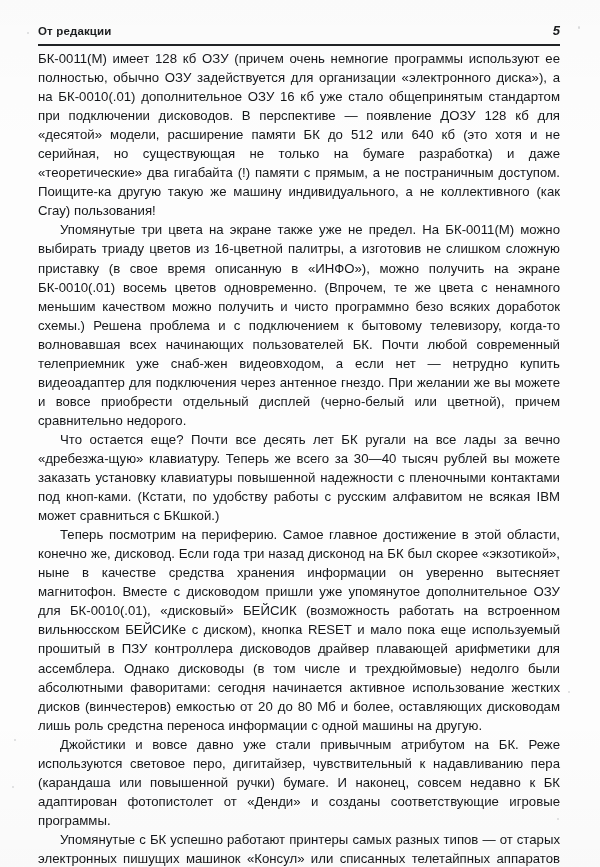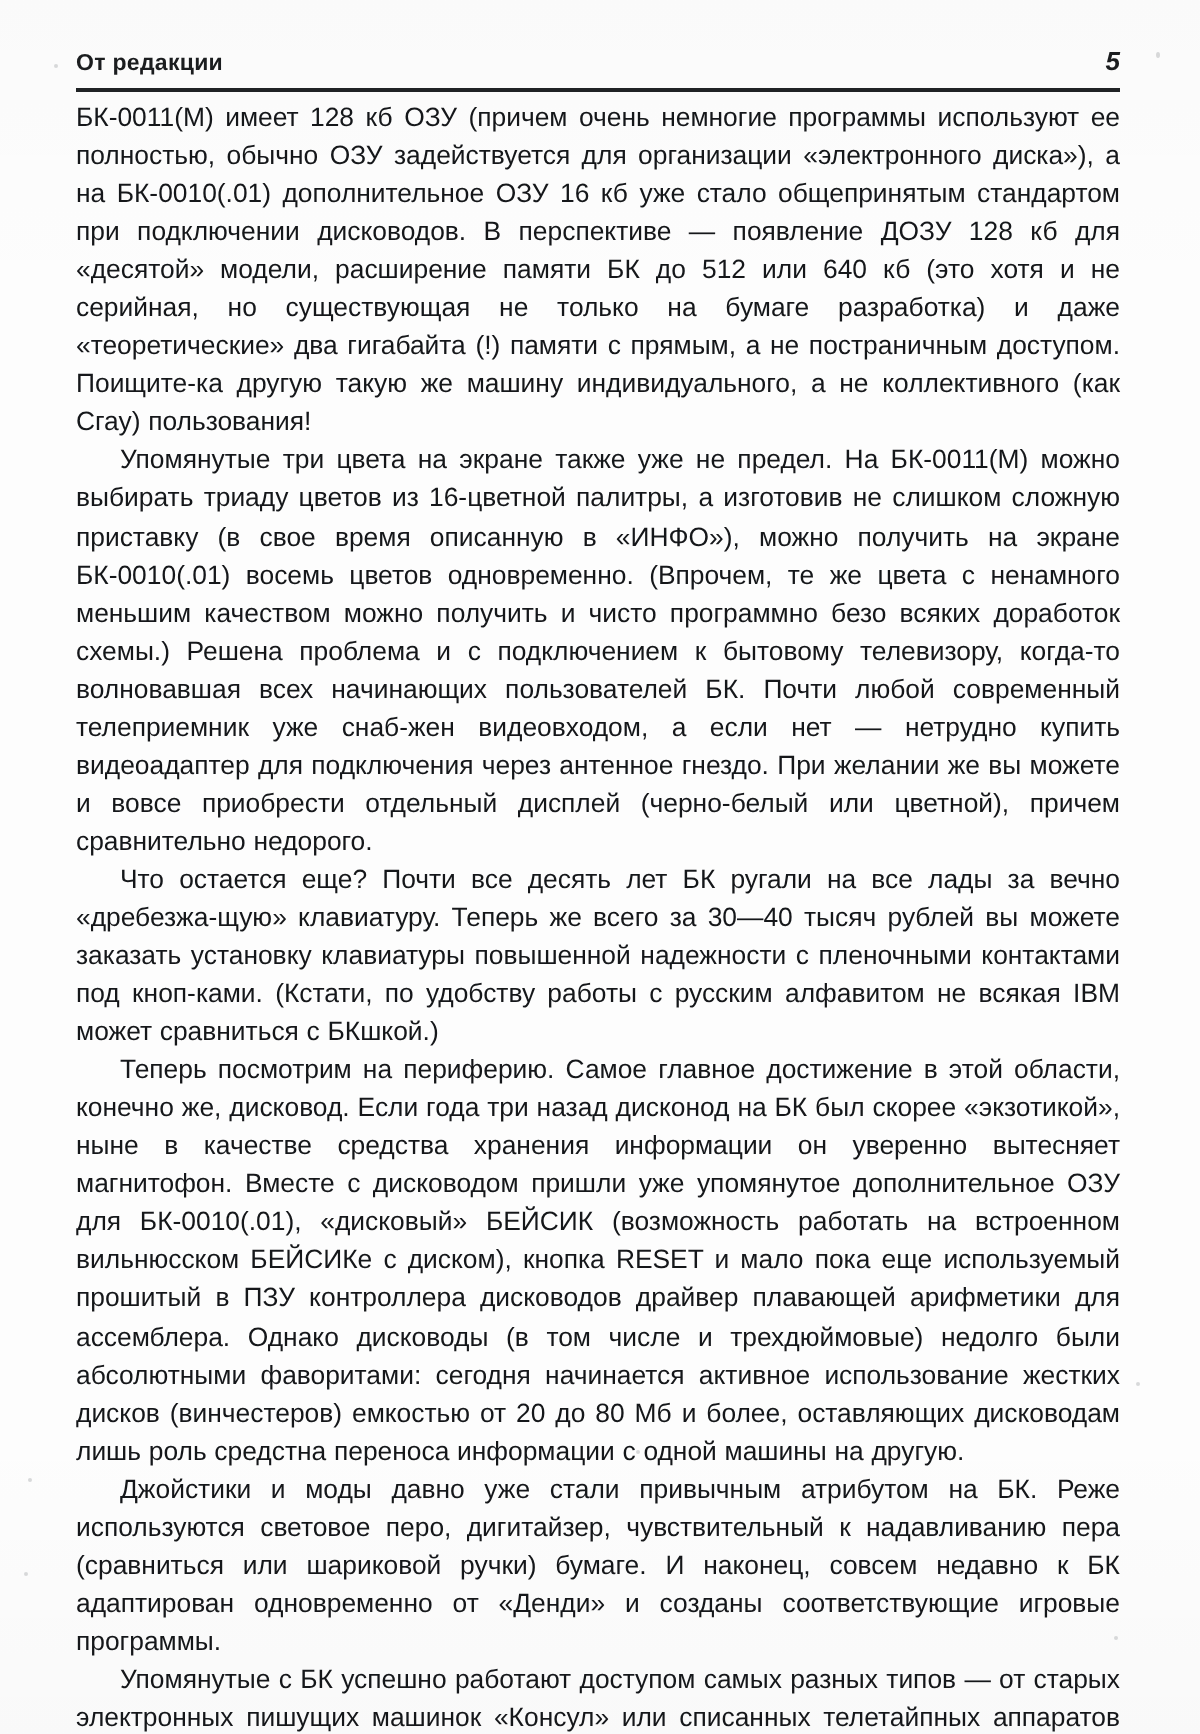--- a/index.html
+++ b/index.html
@@ -110,17 +110,17 @@
     <span class="folio">5</span>
   </div>
 
   <div class="head-rule"></div>
 
   <div class="body-col">
       <p class="para no-indent"><span>БК-0011(М) имеет 128 кб ОЗУ (причем очень немногие программы используют ее полностью, обычно ОЗУ задействуется для организации «электронного диска»), а на БК-0010(.01) дополнительное ОЗУ 16 кб уже стало общепринятым стандартом при подключении дисководов. В перспективе — появление ДОЗУ 128 кб для «десятой» модели, расширение памяти БК до 512 или 640 кб (это хотя и не серийная, но существующая не только на бумаге разработка) и даже «теоретические» два гигабайта (!) памяти с прямым, а не постраничным доступом. Поищите-ка другую такую же машину индивидуального, а не коллективного (как Сгау) пользования!</span></p>
       <p class="para"><span>Упомянутые три цвета на экране также уже не предел. На БК-0011(М) можно выбирать триаду цветов из 16-цветной палитры, а изготовив не слишком сложную приставку (в свое время описанную в «ИНФО»), можно получить на экране БК-0010(.01) восемь цветов одновременно. (Впрочем, те же цвета с ненамного меньшим качеством можно получить и чисто программно безо всяких доработок схемы.) Решена проблема и с подключением к бытовому телевизору, когда-то волновавшая всех начинающих пользователей БК. Почти любой современный телеприемник уже снаб-жен видеовходом, а если нет — нетрудно купить видеоадаптер для подключения через антенное гнездо. При желании же вы можете и вовсе приобрести отдельный дисплей (черно-белый или цветной), причем сравнительно недорого.</span></p>
       <p class="para"><span>Что остается еще? Почти все десять лет БК ругали на все лады за вечно «дребезжа-щую» клавиатуру. Теперь же всего за 30—40 тысяч рублей вы можете заказать установку клавиатуры повышенной надежности с пленочными контактами под кноп-ками. (Кстати, по удобству работы с русским алфавитом не всякая IBM может сравниться с БКшкой.)</span></p>
       <p class="para"><span>Теперь посмотрим на периферию. Самое главное достижение в этой области, конечно же, </span><b>дисковод</b><span>. Если года три назад дисконод на БК был скорее «экзотикой», ныне в качестве средства хранения информации он уверенно вытесняет магнитофон. Вместе с дисководом пришли уже упомянутое дополнительное ОЗУ для БК-0010(.01), «дисковый» БЕЙСИК (возможность работать на встроенном вильнюсском БЕЙСИКе с диском), кнопка RESET и мало пока еще используемый прошитый в ПЗУ контроллера дисководов драйвер плавающей арифметики для ассемблера. Однако дисководы (в том числе и трехдюймовые) недолго были абсолютными фаворитами: сегодня начинается активное использование </span><b>жестких дисков</b><span> (винчестеров) емкостью от 20 до 80 Мб и более, оставляющих дисководам лишь роль средстна переноса информации с одной машины на другую.</span></p>
-      <p class="para"><b>Джойстики и моды</b><span> давно уже стали привычным атрибутом на БК. Реже используются </span><b>световое перо, дигитайзер, чувствительный к надавливанию пера</b><span> (сравниться или шариковой ручки) </span><b>бумаге</b><span>. И наконец, совсем недавно к БК адаптирован </span><b>одновременно</b><span> от «Денди» и созданы соответствующие игровые программы.</span></p>
-      <p class="para"><span>Упомянутые с БК успешно работают </span><b>доступом</b><span> самых разных типов — от старых электронных пишущих машинок «Консул» или списанных телетайпных аппаратов до матричных EPSON и даже лазерных. А от струйных принтеров, являющихся на IBM «последним писком моды», многие БКшники «воротят нос» из-за проблем с заправкой краски.</span></p>
+      <p class="para"><b>Джойстики и вовсе</b><span> давно уже стали привычным атрибутом на БК. Реже используются </span><b>световое перо, дигитайзер, чувствительный к надавливанию пера</b><span> (карандаша или повышенной ручки) </span><b>бумаге</b><span>. И наконец, совсем недавно к БК адаптирован </span><b>фотопистолет</b><span> от «Денди» и созданы соответствующие игровые программы.</span></p>
+      <p class="para"><span>Упомянутые с БК успешно работают </span><b>принтеры</b><span> самых разных типов — от старых электронных пишущих машинок «Консул» или списанных телетайпных аппаратов до матричных EPSON и даже лазерных. А от струйных принтеров, являющихся на IBM «последним писком моды», многие БКшники «воротят нос» из-за проблем с заправкой краски.</span></p>
     </div>
 
 </div>
 
 </body></html>

